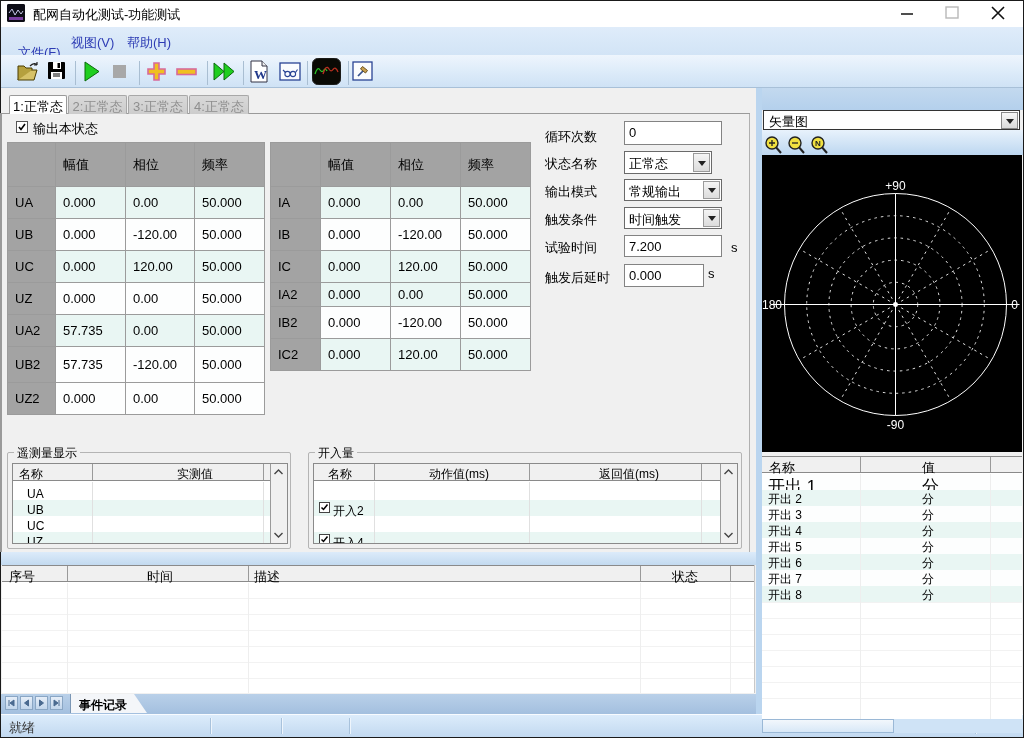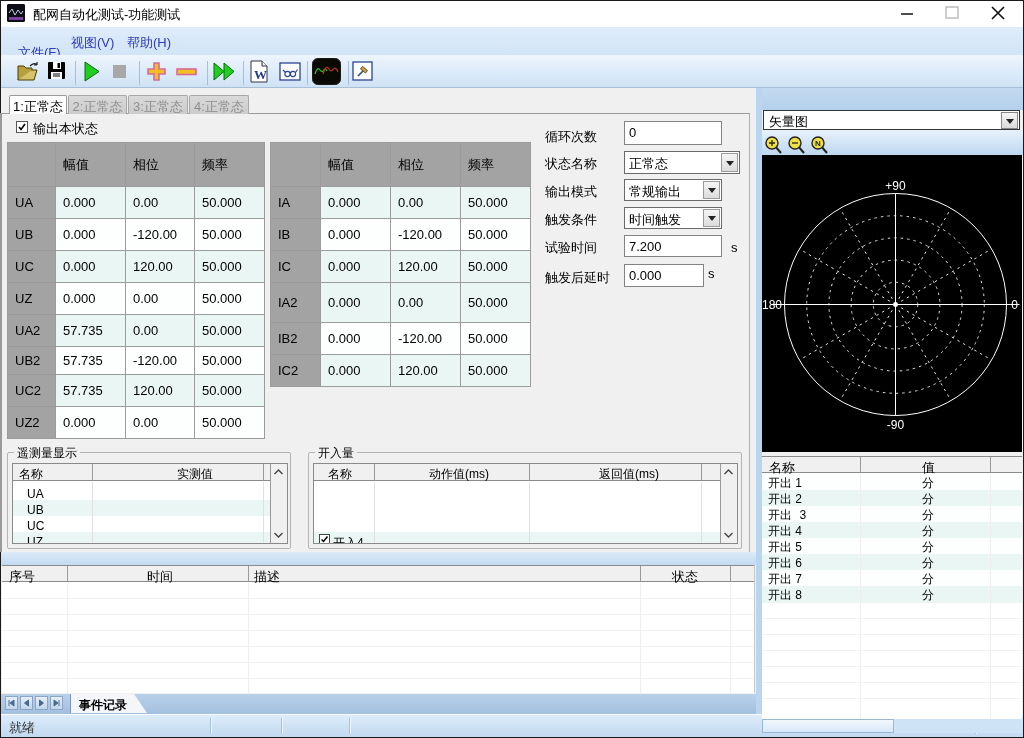--- a/index.html
+++ b/index.html
@@ -201,30 +201,24 @@
         <td class="d">0.000</td>
         <td class="d">0.00</td>
         <td class="d">50.000</td>
       </tr>
       <tr class="cy" style="height:32px;">
         <td class="h">UA2</td>
         <td class="d">57.735</td>
         <td class="d">0.00</td>
         <td class="d">50.000</td>
       </tr>
-      <tr class="wh" style="height:28px;">
+      <tr class="wh" style="height:36px;">
         <td class="h">UB2</td>
         <td class="d">57.735</td>
         <td class="d">-120.00</td>
-        <td class="d">50.000</td>
-      </tr>
-      <tr class="cy" style="height:32px;">
-        <td class="h">UC2</td>
-        <td class="d">57.735</td>
-        <td class="d">120.00</td>
         <td class="d">50.000</td>
       </tr>
       <tr class="wh" style="height:32px;">
         <td class="h">UZ2</td>
         <td class="d">0.000</td>
         <td class="d">0.00</td>
         <td class="d">50.000</td>
       </tr>
     </tbody>
   </table>
@@ -247,21 +241,21 @@
         <td class="d">0.000</td>
         <td class="d">-120.00</td>
         <td class="d">50.000</td>
       </tr>
       <tr class="cy" style="height:32px;">
         <td class="h">IC</td>
         <td class="d">0.000</td>
         <td class="d">120.00</td>
         <td class="d">50.000</td>
       </tr>
-      <tr class="cy" style="height:40px;">
+      <tr class="cy" style="height:24px;">
         <td class="h">IA2</td>
         <td class="d">0.000</td>
         <td class="d">0.00</td>
         <td class="d">50.000</td>
       </tr>
       <tr class="wh" style="height:32px;">
         <td class="h">IB2</td>
         <td class="d">0.000</td>
         <td class="d">-120.00</td>
         <td class="d">50.000</td>
@@ -271,21 +265,21 @@
         <td class="d">0.000</td>
         <td class="d">120.00</td>
         <td class="d">50.000</td>
       </tr>
     </tbody>
   </table>
 
 <div class="flabel" style="left:545px;top:128px;">循环次数</div>
 <div class="finput" style="left:624px;top:121px;width:98px;height:24px;">0</div>
 <div class="flabel" style="left:545px;top:155px;">状态名称</div>
-<div class="combo" style="left:624px;top:151px;width:116px;height:23px;">
+<div class="combo" style="left:624px;top:151px;width:88px;height:23px;">
     <div class="txt">正常态</div>
     <div class="btn">
       <span class="arrow"></span>
     </div>
   </div>
 <div class="flabel" style="left:545px;top:183px;">输出模式</div>
 <div class="combo" style="left:624px;top:179px;width:98px;height:22px;">
     <div class="txt">常规输出</div>
     <div class="btn">
       <span class="arrow"></span>
@@ -342,20 +336,28 @@
     <div class="grplbl">开入量</div>
   </div>
 <div class="stbl" style="left:313px;top:463px;width:425px;height:81px;">
     <div class="shdr">
       <div class="c" style="left:14px;">名称</div>
       <div class="c" style="left:115px;">动作值(ms)</div>
       <div class="c" style="left:285px;">返回值(ms)</div>
       <div class="vline" style="left:60px;"></div>
       <div class="vline" style="left:215px;"></div>
       <div class="vline" style="left:387px;"></div>
+    </div>
+    <div class="row16" style="top:36px;background:#e9f6f3;">
+      <span style="position:absolute;left:5px;top:2px;width:11px;height:11px;background:#fff;border:1px solid #444;">
+        <svg width="9" height="9" style="position:absolute;left:0;top:0;">
+          <path d="M1.5 4.5 L3.5 6.5 L7.5 1.5" fill="none" stroke="#000" stroke-width="1.5"></path>
+        </svg>
+      </span>
+      <span style="position:absolute;left:19px;top:3px;">开入2</span>
     </div>
     <div class="row16" style="top:68px;background:#e9f6f3;">
       <span style="position:absolute;left:5px;top:2px;width:11px;height:11px;background:#fff;border:1px solid #444;">
         <svg width="9" height="9" style="position:absolute;left:0;top:0;">
           <path d="M1.5 4.5 L3.5 6.5 L7.5 1.5" fill="none" stroke="#000" stroke-width="1.5"></path>
         </svg>
       </span>
       <span style="position:absolute;left:19px;top:3px;">开入4</span>
     </div>
     <div class="vline" style="left:60px;top:18px;background:#e0e0e0;"></div>
@@ -470,30 +472,30 @@
         <circle cx="133.5" cy="149.5" r="2.2" fill="#fff"></circle>
       </svg>
     </div>
   <div id="rtbl">
       <div style="position:absolute;left:0;top:0;width:260px;height:17px;background:#f0f0f0;border-top:1px solid #8a8a8a;border-bottom:1px solid #8a8a8a;">
         <div style="position:absolute;left:7px;top:2px;">名称</div>
         <div style="position:absolute;left:160px;top:2px;">值</div>
         <div class="vline" style="left:98px;"></div>
         <div class="vline" style="left:228px;"></div>
       </div>
-      <div class="row16" style="top:18px;background:#fdfefe;font-size:12px;">
+      <div class="row16" style="top:18px;background:#fdfefe;font-size:17px;">
         <span style="position:absolute;left:6px;top:1px;">开出 1</span>
         <span style="position:absolute;left:160px;top:1px;">分</span>
       </div>
       <div class="row16" style="top:34px;background:#e9f6f3;font-size:12px;">
         <span style="position:absolute;left:6px;top:1px;">开出 2</span>
         <span style="position:absolute;left:160px;top:1px;">分</span>
       </div>
       <div class="row16" style="top:50px;background:#fdfefe;font-size:12px;">
-        <span style="position:absolute;left:6px;top:1px;font-family:Liberation Mono, monospace;">开出 3</span>
+        <span style="position:absolute;left:6px;top:1px;">开出 3</span>
         <span style="position:absolute;left:160px;top:1px;">分</span>
       </div>
       <div class="row16" style="top:66px;background:#e9f6f3;font-size:12px;">
         <span style="position:absolute;left:6px;top:1px;">开出 4</span>
         <span style="position:absolute;left:160px;top:1px;">分</span>
       </div>
       <div class="row16" style="top:82px;background:#fdfefe;font-size:12px;">
         <span style="position:absolute;left:6px;top:1px;">开出 5</span>
         <span style="position:absolute;left:160px;top:1px;">分</span>
       </div>

